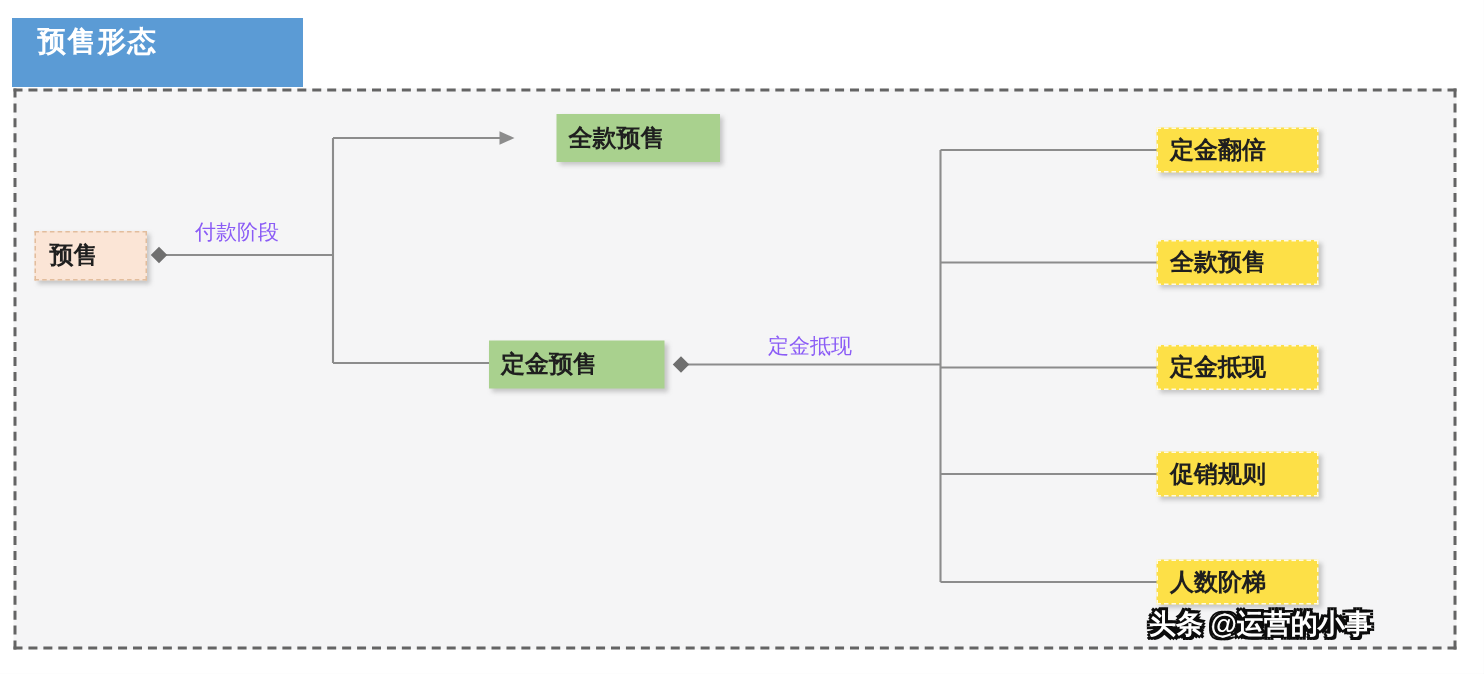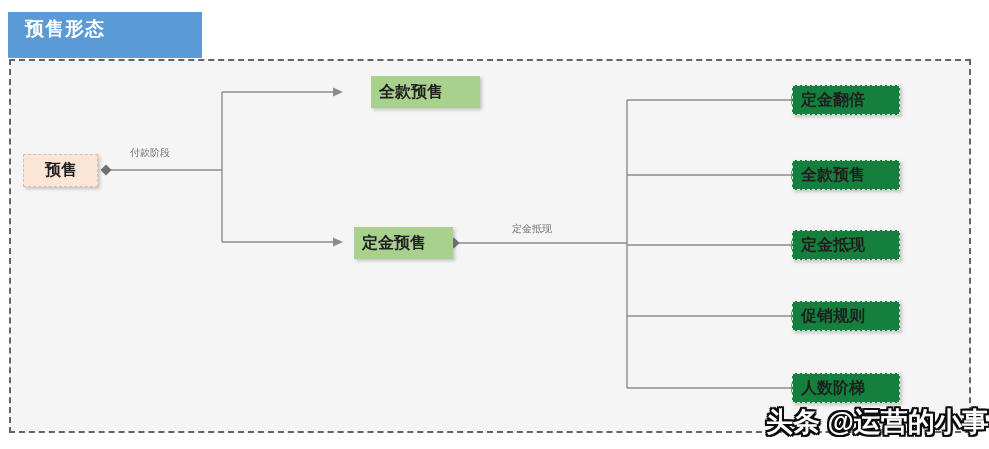--- a/index.html
+++ b/index.html
@@ -46,51 +46,51 @@
     align-items: center;
     padding-left: 8px;
     white-space: nowrap;
     box-shadow: 2px 2px 3px rgba(110,110,110,0.35);
   }
   .node.root {
     left: 23px; top: 154px;
     width: 75px; height: 33px;
     background: #fbe5d6;
     border: 1px dashed #e2bd9d;
-    padding-left: 21px;
+    padding-left: 9px;
   }
   .node.green {
     background: #a9d18e;
     width: 109px; height: 32px;
   }
   .node.g1 { left: 343px; top: 76px; margin-left: 28px; }
-  .node.g2 { left: 354px; top: 227px; width: 99px; }
+  .node.g2 { left: 326px; top: 227px; width: 117px; }
   .node.blue {
-    background: #15803d;
+    background: #fde047;
     border: 1px dashed rgba(255,255,255,0.85);
     width: 108px; height: 30px;
-    left: 792px;
+    left: 771px;
   }
   .node.b1 { top: 85px; }
   .node.b2 { top: 160px; }
   .node.b3 { top: 230px; }
   .node.b4 { top: 301px; }
   .node.b5 { top: 373px; }
   .edge-label {
     position: absolute;
-    font-size: 10px;
-    color: #737373;
+    font-size: 14px;
+    color: #8b5cf6;
     white-space: nowrap;
   }
   .edge-label.payment { left: 130px; top: 146px; }
   .edge-label.promo   { left: 512px; top: 222px; }
   .watermark {
     position: absolute;
     left: 766px; top: 404px;
-    font-size: 27px;
+    font-size: 18px;
     font-weight: bold;
     color: #ffffff;
     white-space: nowrap;
     z-index: 6;
     text-shadow:
       -2px -2px 0 #0c0c0c, 2px -2px 0 #0c0c0c,
       -2px  2px 0 #0c0c0c, 2px  2px 0 #0c0c0c,
       -2px  0   0 #0c0c0c, 2px  0   0 #0c0c0c,
        0   -2px 0 #0c0c0c, 0    2px 0 #0c0c0c;
   }

